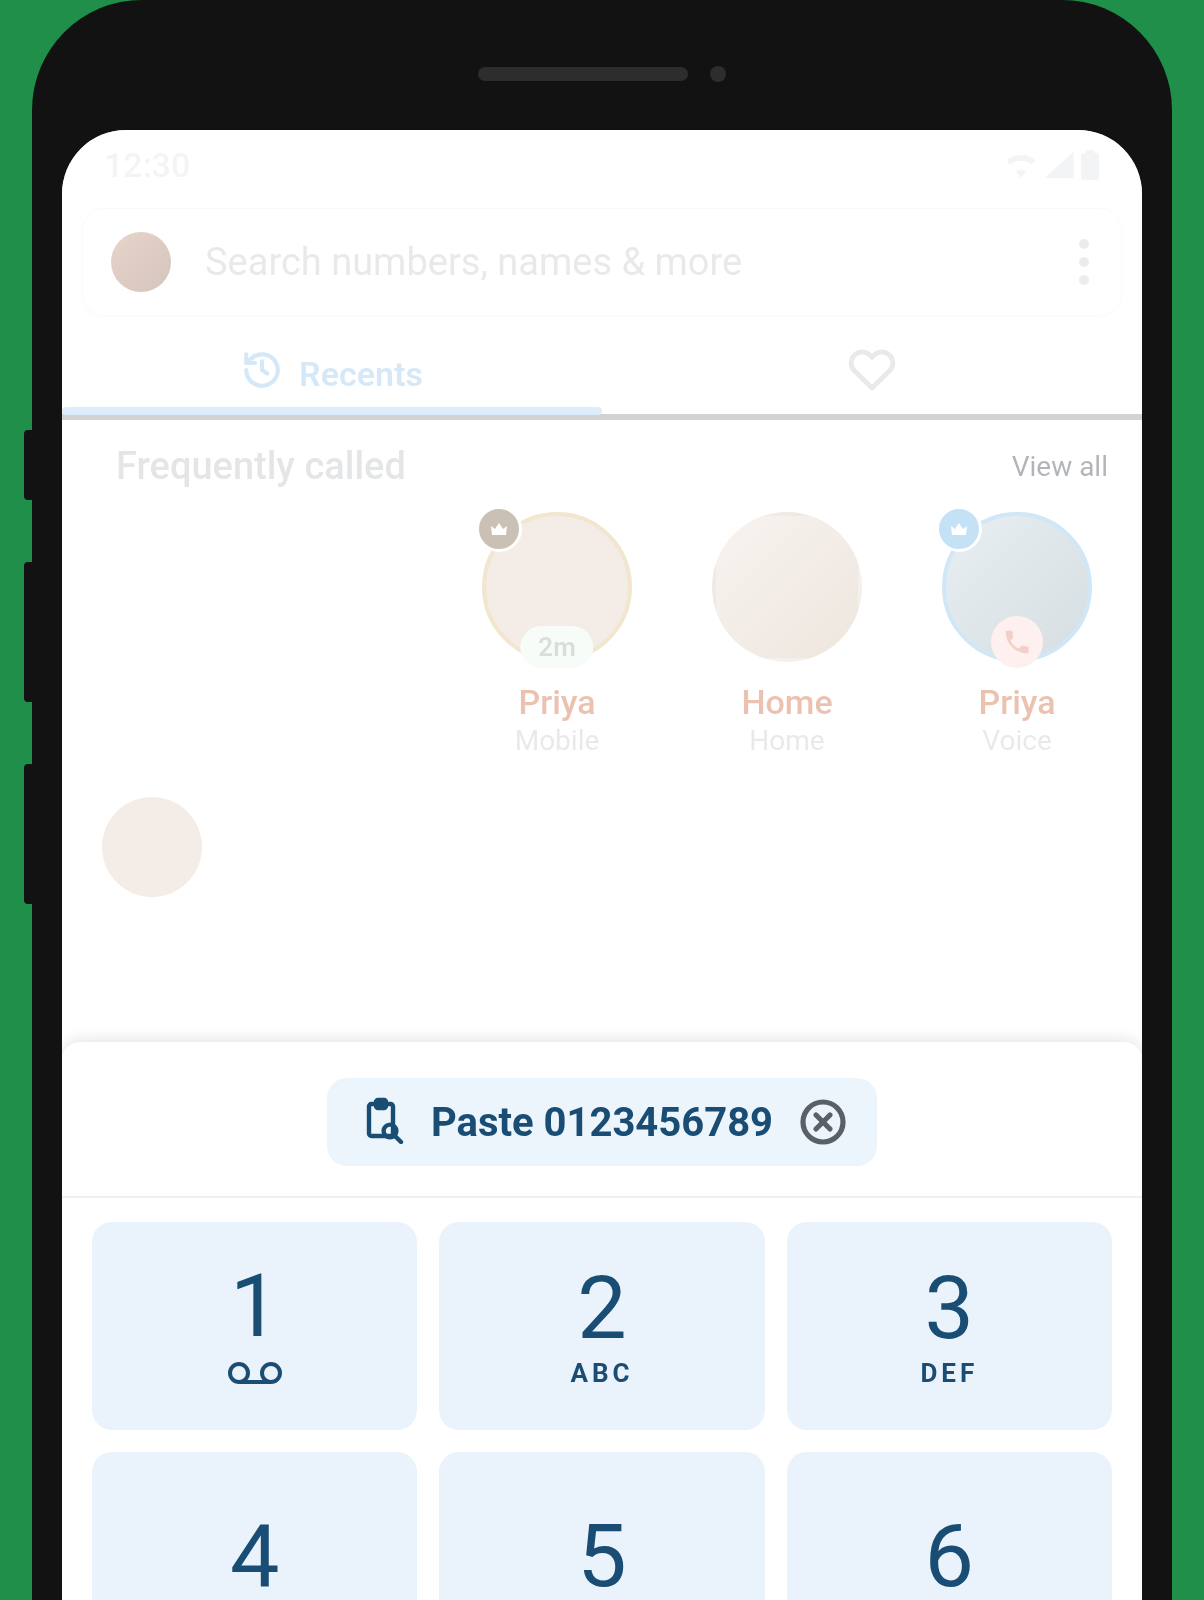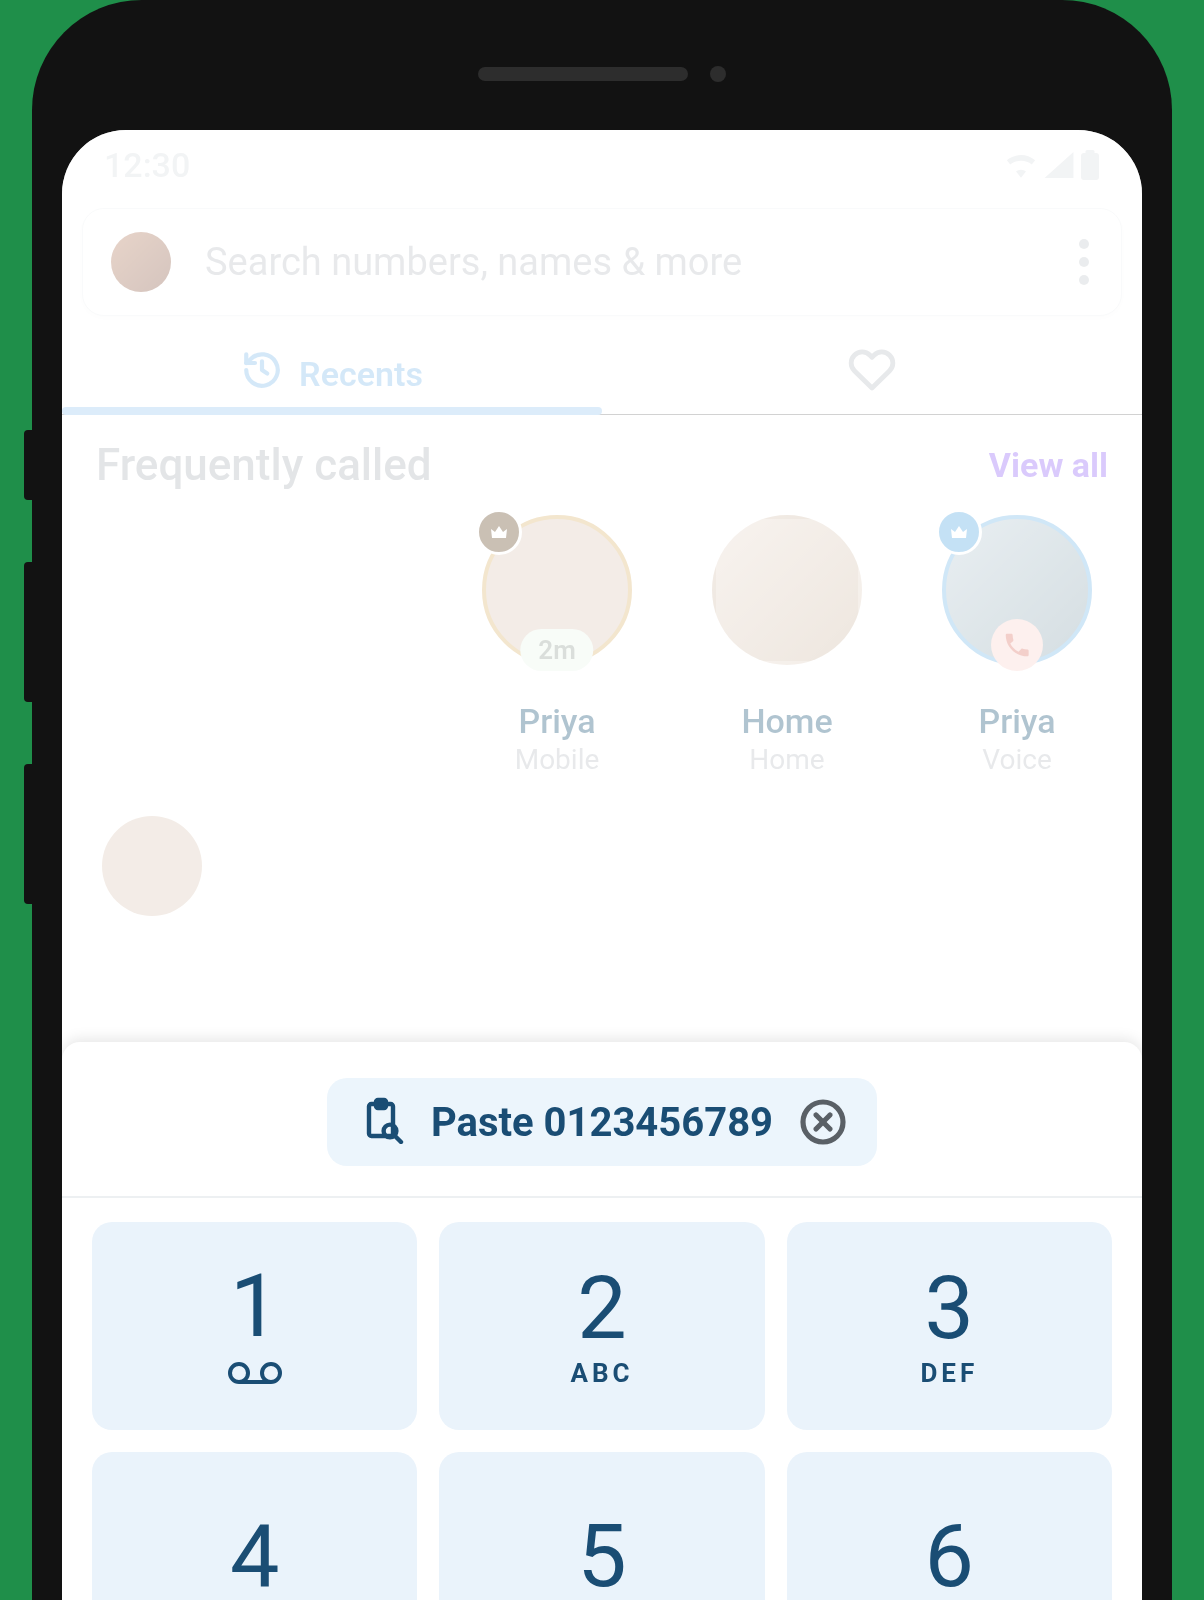--- a/index.html
+++ b/index.html
@@ -17,40 +17,40 @@
   .status-bar{ height:70px; display:flex; align-items:center; justify-content:space-between; padding:0 42px; color:#d7dbdf;}
   .status-time{ font-size:34px; font-weight:500;}
   .status-icons{ display:flex; align-items:center; gap:6px;}
   .wifi,.signal,.batt{ display:inline-block;}
   .wifi svg,.signal svg,.batt svg{ display:block;}
   .search-bar{ margin:8px 20px 0; height:108px; background:#fff; border:1px solid #eceff1; border-radius:22px; box-shadow:0 2px 6px rgba(0,0,0,0.04); display:flex; align-items:center; padding:0 28px; gap:34px;}
   .avatar{ width:60px; height:60px; border-radius:50%; background:linear-gradient(135deg,#b67a59 0%, #7c4a36 100%); flex-shrink:0;}
   .search-placeholder{ flex:1; font-size:38px; color:#b6bcc2; font-weight:400;}
   .more-dots{ display:flex; flex-direction:column; gap:8px; padding:0 4px;}
   .more-dots span{ width:10px; height:10px; border-radius:50%; background:#bfc5c9;}
-  .tabs{ display:flex; margin-top:18px; border-bottom:1px solid #737373;}
+  .tabs{ display:flex; margin-top:18px; border-bottom:6px solid #737373;}
   .tab{ flex:1; display:flex; align-items:center; justify-content:center; gap:16px; height:80px; font-size:34px; font-weight:600; color:#a9afb5; position:relative;}
   .tab.active{ color:#7bb8ea;}
   .tab.active::after{ content:""; position:absolute; bottom:-1px; left:0; right:0; height:8px; background:#93c4ef; border-radius:4px;}
   .section-hdr{ display:flex; justify-content:space-between; align-items:center; padding:24px 34px 10px;}
-  .section-title{ font-size:44px; color:#a9afb5; font-weight:500;}
-  .view-all{ font-size:34px; color:#8b5cf6; font-weight:700;}
+  .section-title{ font-size:38px; color:#a9afb5; font-weight:500;margin-left:20px;}
+  .view-all{ font-size:28px; color:#0f172a; font-weight:400;}
   .freq-row{ display:flex; gap:60px; padding:14px 40px 0; overflow:hidden;justify-content:flex-end;}
   .freq-item{ display:flex; flex-direction:column; align-items:center; width:170px; flex-shrink:0; position:relative;}
   .freq-avatar-wrap{ position:relative; width:150px; height:150px;}
   .freq-avatar{ width:150px; height:150px; border-radius:50%; background:#d9c4b3; border:4px solid transparent;}
   .ring-gold{ border-color:#d9b068;}
   .ring-blue{ border-color:#6eb3e6;}
   .crown-badge{ position:absolute; top:-6px; left:-6px; width:46px; height:46px; border-radius:50%; display:flex; align-items:center; justify-content:center; border:3px solid #fff;}
   .crown-gold{ background:#5a3b17;}
   .crown-blue{ background:#4aa3e0;}
   .crown-badge svg{ width:24px; height:24px;}
   .time-badge{ position:absolute; bottom:-6px; left:50%; transform:translateX(-50%); background:#e9f4ea; color:#8c9a8e; font-size:26px; font-weight:600; padding:6px 18px; border-radius:22px;}
   .call-badge{ position:absolute; bottom:-6px; left:50%; transform:translateX(-50%); width:52px; height:52px; background:#f7cfc9; border-radius:50%; display:flex; align-items:center; justify-content:center;}
-  .freq-name{ margin-top:36px; font-size:34px; color:#0c4a6e; font-weight:500;}
+  .freq-name{ margin-top:20px; font-size:34px; color:#c2410c; font-weight:500;}
   .freq-sub{ font-size:28px; color:#b6bcc2; margin-top:2px;}
   .partial-contact{ padding:40px 40px 0;}
   .partial-contact .freq-avatar{ width:100px; height:100px;}
   
   .dial-sheet{ position:absolute; left:0; right:0; top:912px; bottom:0; background:#fff; box-shadow:0 -3px 14px rgba(0,0,0,0.10); border-radius:18px 18px 0 0; z-index:10; display:flex; flex-direction:column;}
   .paste-wrap{ display:flex; justify-content:center; padding:36px 0 30px;border-radius:11px;}
   .paste-chip{ display:flex; align-items:center; gap:24px; background:#ecf5fc; border-radius:20px; padding:18px 28px 18px 32px;}
   .paste-text{ font-size:40px; font-weight:700; color:#1a4d74;}
   .paste-close{ width:52px; height:52px; border-radius:50%; display:flex; align-items:center; justify-content:center;}
   .divider{ height:2px; background:#edf0f2;}

